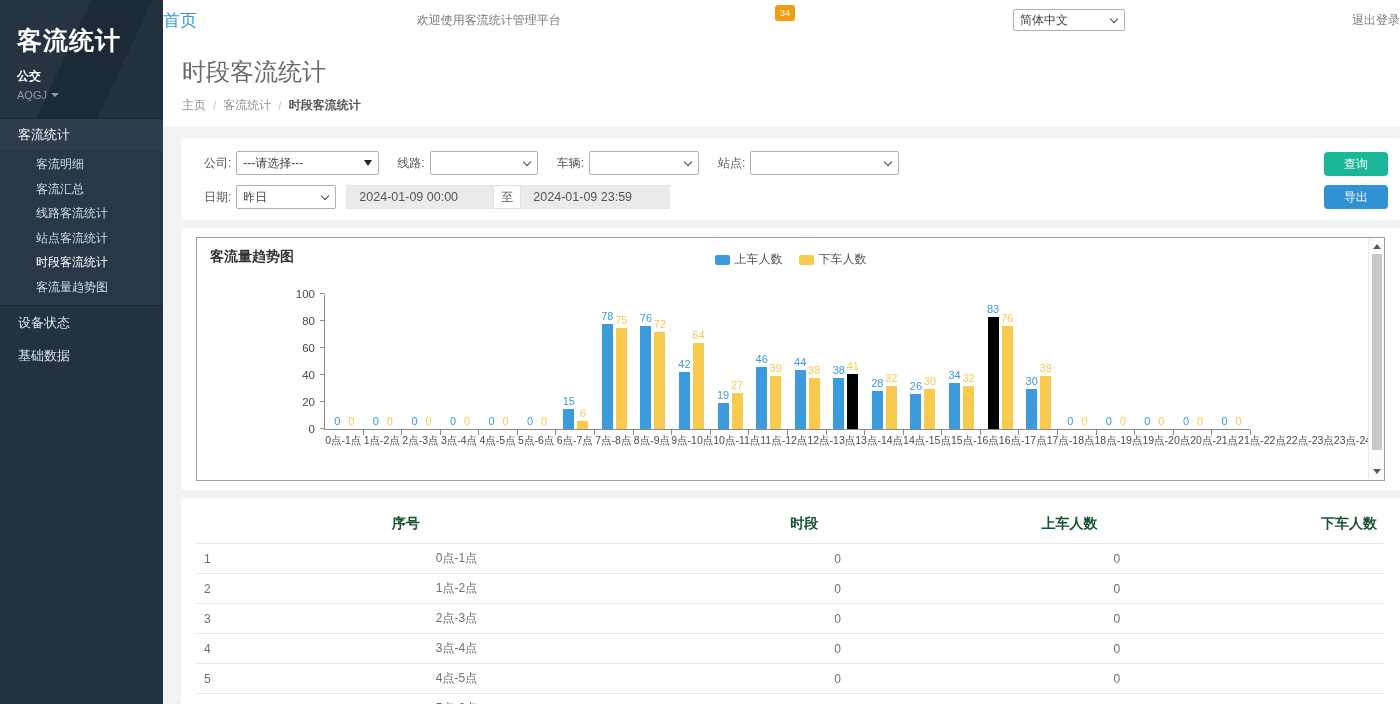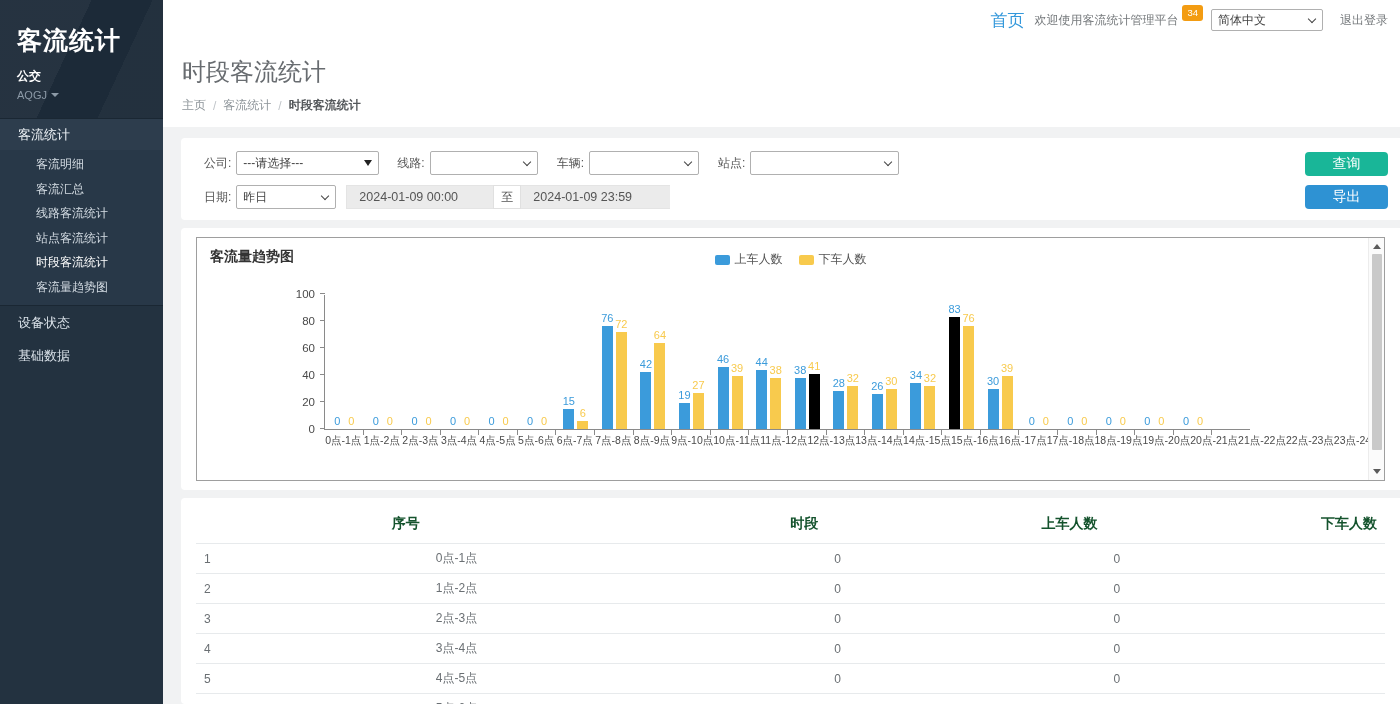--- a/index.html
+++ b/index.html
@@ -28,21 +28,21 @@
     background:#2d3d4d; color:#eef3f7; cursor:pointer;
     border-top:1px solid #1a2733;
   }
   .submenu { background:#283848; padding:2px 0 6px; border-bottom:1px solid #1a2733; }
   .subitem { height:24.5px; line-height:24.5px; padding-left:36px; font-size:12px; color:#d5dde4; cursor:pointer; white-space:nowrap; }
   .subitem.active { color:#ffffff; }
   .menuitem { height:33px; line-height:33px; padding-left:18px; font-size:13px; color:#dbe3ea; cursor:pointer; }
 
   
   .main { flex:1; min-width:0; display:flex; flex-direction:column; }
-  .topbar { height:40px; background:#fff; display:flex; align-items:center; justify-content:flex-end; padding-right:12px; }
+  .topbar { height:40px; background:#fff; display:flex; align-items:center; justify-content:space-between; padding-right:0; }
   .home-link { color:#3498db; font-size:17px; text-decoration:none; margin-right:10px; cursor:pointer; }
   .welcome { font-size:12px; color:#75797c; }
   .badge { display:inline-block; background:#f39c12; color:#fff; font-size:9.5px; line-height:1; padding:3px 5px; border-radius:3px; position:relative; top:-7px; margin-left:4px; }
   .logout-link { font-size:12px; color:#75797c; text-decoration:none; margin-left:9px; white-space:nowrap; cursor:pointer; }
 
   .page-head { background:#fff; padding:16px 0 13px 19px; }
   .page-title { font-size:24px; font-weight:normal; color:#686c70; margin:0; }
   .breadcrumb { margin-top:9px; font-size:12px; color:#8d9499; display:flex; align-items:center; }
   .crumb { color:#8d9499; cursor:pointer; }
   .crumb-sep { margin:0 7px; color:#c0c5c9; }
@@ -67,21 +67,21 @@
   .tri { position:absolute; right:7px; top:9px; width:0; height:0; border-left:4.5px solid transparent; border-right:4.5px solid transparent; border-top:6px solid #222; pointer-events:none; }
   .w-company { width:143px; margin-right:18px; }
   .w-line    { width:108px; margin-right:19px; }
   .w-vehicle { width:110px; margin-right:19px; }
   .w-station { width:149px; }
   .w-date    { width:100px; margin-right:10px; }
   .date-input { height:24px; width:147px; background:#ebebeb; border:1px solid #e4e4e4; border-right:none; font-size:12.5px; color:#555; padding-left:12px; font-family:inherit; }
   .date-input.to { border-left:none; width:149px; }
   .date-addon { height:24px; width:28px; background:#fff; border:1px solid #e0e0e0; font-size:12px; color:#555; display:flex; align-items:center; justify-content:center; }
   .btns { position:absolute; right:12px; top:14px; display:flex; flex-direction:column; gap:9px; }
-  .btn { width:83px; height:24px; border:none; border-radius:4px; color:#fff; font-size:14px; cursor:pointer; font-family:inherit; }
+  .btn { width:64px; height:24px; border:none; border-radius:4px; color:#fff; font-size:12px; cursor:pointer; font-family:inherit; }
   .btn-search { background:#19b698; }
   .btn-export { background:#2e92d3; }
 
   
   .chart-panel { margin-top:8px; padding:9px 15px; }
   .chart-box { position:relative; height:244px; border:1px solid #9e9e9e; background:#fff; }
   .chart-title { position:absolute; top:10px; left:13px; font-size:14px; font-weight:bold; color:#333; }
   .legend { position:absolute; top:13px; left:50%; transform:translateX(-50%); display:flex; gap:16px; align-items:center; }
   .legend-item { display:flex; align-items:center; gap:5px; font-size:12px; color:#555; cursor:pointer; }
   .swatch { width:15px; height:10px; border-radius:2px; }
@@ -270,20 +270,28 @@
               </div>
               <div class="group">
                 <div class="bar" style="height: 20.25px; background: rgb(59, 155, 219);">
                   <span class="val" style="color: rgb(59, 155, 219);">15</span>
                 </div>
                 <div class="bar" style="height: 8.1px; background: rgb(248, 202, 77);">
                   <span class="val" style="color: rgb(248, 202, 77);">6</span>
                 </div>
               </div>
               <div class="group">
+                <div class="bar" style="height: 105.3px; background: rgb(59, 155, 219);">
+                  <span class="val" style="color: rgb(59, 155, 219);">78</span>
+                </div>
+                <div class="bar" style="height: 101.25px; background: rgb(248, 202, 77);">
+                  <span class="val" style="color: rgb(248, 202, 77);">75</span>
+                </div>
+              </div>
+              <div class="group">
                 <div class="bar" style="height: 102.6px; background: rgb(59, 155, 219);">
                   <span class="val" style="color: rgb(59, 155, 219);">76</span>
                 </div>
                 <div class="bar" style="height: 97.2px; background: rgb(248, 202, 77);">
                   <span class="val" style="color: rgb(248, 202, 77);">72</span>
                 </div>
               </div>
               <div class="group">
                 <div class="bar" style="height: 56.7px; background: rgb(59, 155, 219);">
                   <span class="val" style="color: rgb(59, 155, 219);">42</span>

